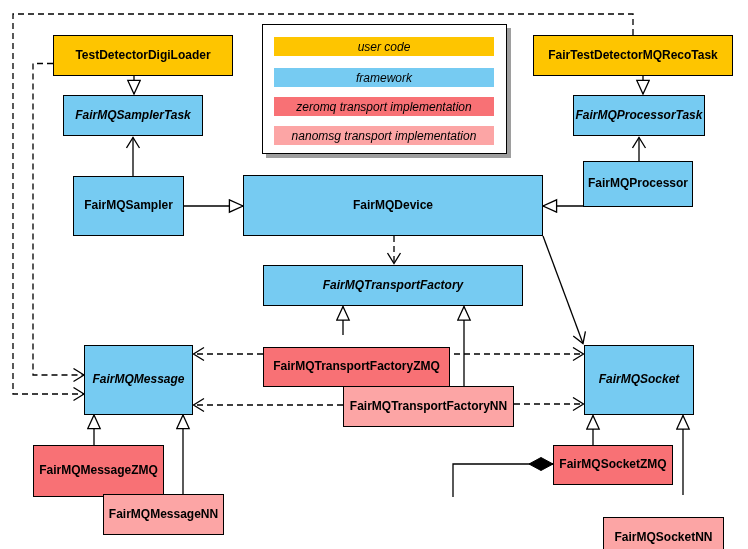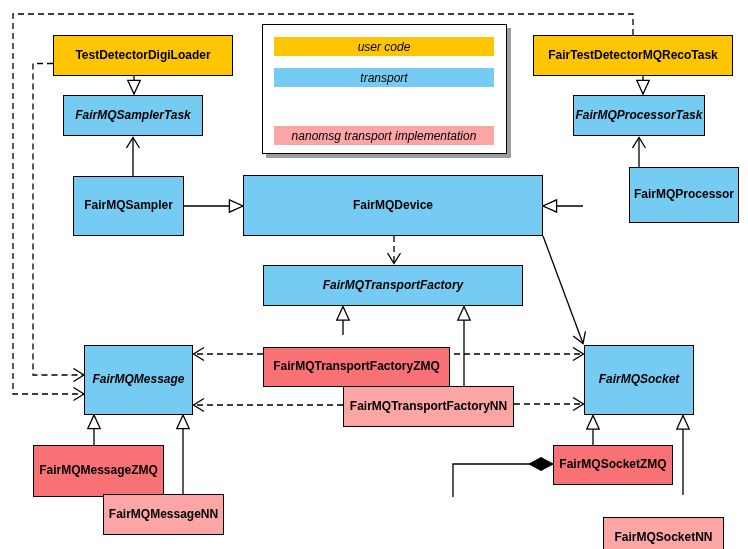--- a/index.html
+++ b/index.html
@@ -72,33 +72,34 @@
         <path d="M263,354 L193.5,354" marker-end="url(#vee)"></path>
         <path d="M343,405 L193.5,405" marker-end="url(#vee)"></path>
         <path d="M444,354 L583.5,354" marker-end="url(#vee)"></path>
         <path d="M514,404 L583.5,404" marker-end="url(#vee)"></path>
       </g>
     </g>
   </svg>
 
   <div id="legend">
     <div class="legend-item user" style="top:12px;">user code</div>
-    <div class="legend-item fw" style="top:43px;">transport</div>
+    <div class="legend-item fw" style="top:43px;">framework</div>
+    <div class="legend-item zmq" style="top:72px;">zeromq transport implementation</div>
     <div class="legend-item nn" style="top:101px;">nanomsg transport implementation</div>
   </div>
 
   <div class="node user" style="left:53px;top:35px;width:180px;height:41px;">TestDetectorDigiLoader</div>
   <div class="node user" style="left:533px;top:35px;width:200px;height:41px;">FairTestDetectorMQRecoTask</div>
 
   <div class="node fw abstract" style="left:63px;top:95px;width:140px;height:41px;">FairMQSamplerTask</div>
   <div class="node fw abstract" style="left:573px;top:95px;width:132px;height:41px;">FairMQProcessorTask</div>
 
   <div class="node fw" style="left:73px;top:176px;width:111px;height:60px;">FairMQSampler</div>
   <div class="node fw" style="left:243px;top:175px;width:300px;height:61px;">FairMQDevice</div>
-  <div class="node fw" style="left:583px;top:167px;width:110px;height:56px;margin-left:46px;">FairMQProcessor</div>
+  <div class="node fw" style="left:583px;top:161px;width:110px;height:46px;">FairMQProcessor</div>
 
   <div class="node fw abstract" style="left:263px;top:265px;width:260px;height:41px;">FairMQTransportFactory</div>
 
   <div class="node zmq" style="left:263px;top:335px;width:187px;height:40px;margin-top:12px;">FairMQTransportFactoryZMQ</div>
   <div class="node nn" style="left:343px;top:386px;width:171px;height:41px;">FairMQTransportFactoryNN</div>
 
   <div class="node fw abstract" style="left:84px;top:345px;width:109px;height:70px;">FairMQMessage</div>
   <div class="node fw abstract" style="left:584px;top:345px;width:110px;height:70px;">FairMQSocket</div>
 
   <div class="node zmq" style="left:33px;top:445px;width:131px;height:52px;">FairMQMessageZMQ</div>

